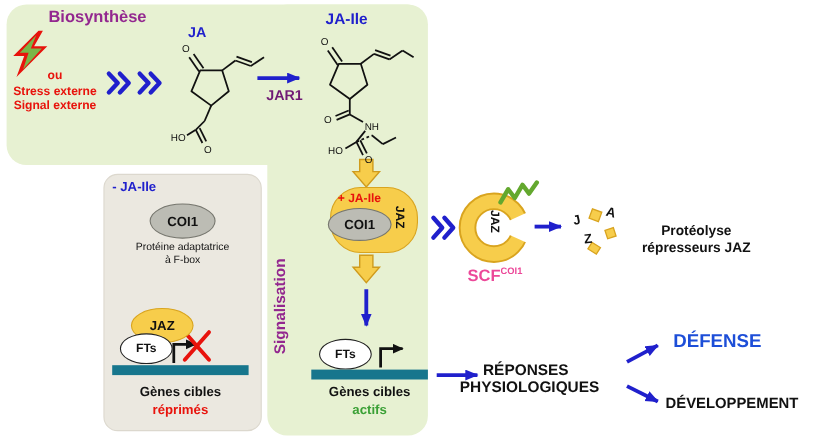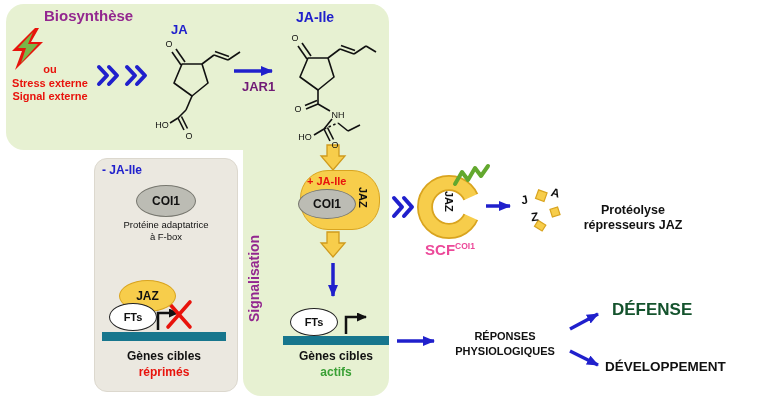--- a/index.html
+++ b/index.html
@@ -181,20 +181,20 @@
     <span>SCF</span><sup>COI1</sup>
   </div>
   <div class="abs b" style="left:521px;top:193px;font-size:12px;color:#111;transform:rotate(-12deg);">J</div>
   <div class="abs b" style="left:551px;top:186px;font-size:12px;color:#111;transform:rotate(14deg);">A</div>
   <div class="abs b" style="left:531px;top:210px;font-size:12px;color:#111;transform:rotate(-6deg);">Z</div>
   <div class="abs b center" style="left:574px;top:203px;width:118px;font-size:12.5px;line-height:15px;color:#111;">
     <div>Protéolyse</div>
     <div>répresseurs JAZ</div>
   </div>
 
-  <div class="abs b center" style="left:445px;top:329px;width:120px;font-size:11px;line-height:15px;color:#111;">
+  <div class="abs b center" style="left:418px;top:329px;width:120px;font-size:14px;line-height:15px;color:#111;">
     <div>RÉPONSES</div>
     <div>PHYSIOLOGIQUES</div>
   </div>
-  <div class="abs b" style="left:612px;top:300px;font-size:17px;color:#14532d;">DÉFENSE</div>
+  <div class="abs b" style="left:612px;top:300px;font-size:17px;color:#1d4ed8;">DÉFENSE</div>
   <div class="abs b" style="left:605px;top:359px;font-size:13.5px;color:#111;">DÉVELOPPEMENT</div>
 
 </div>
 
 </body></html>

